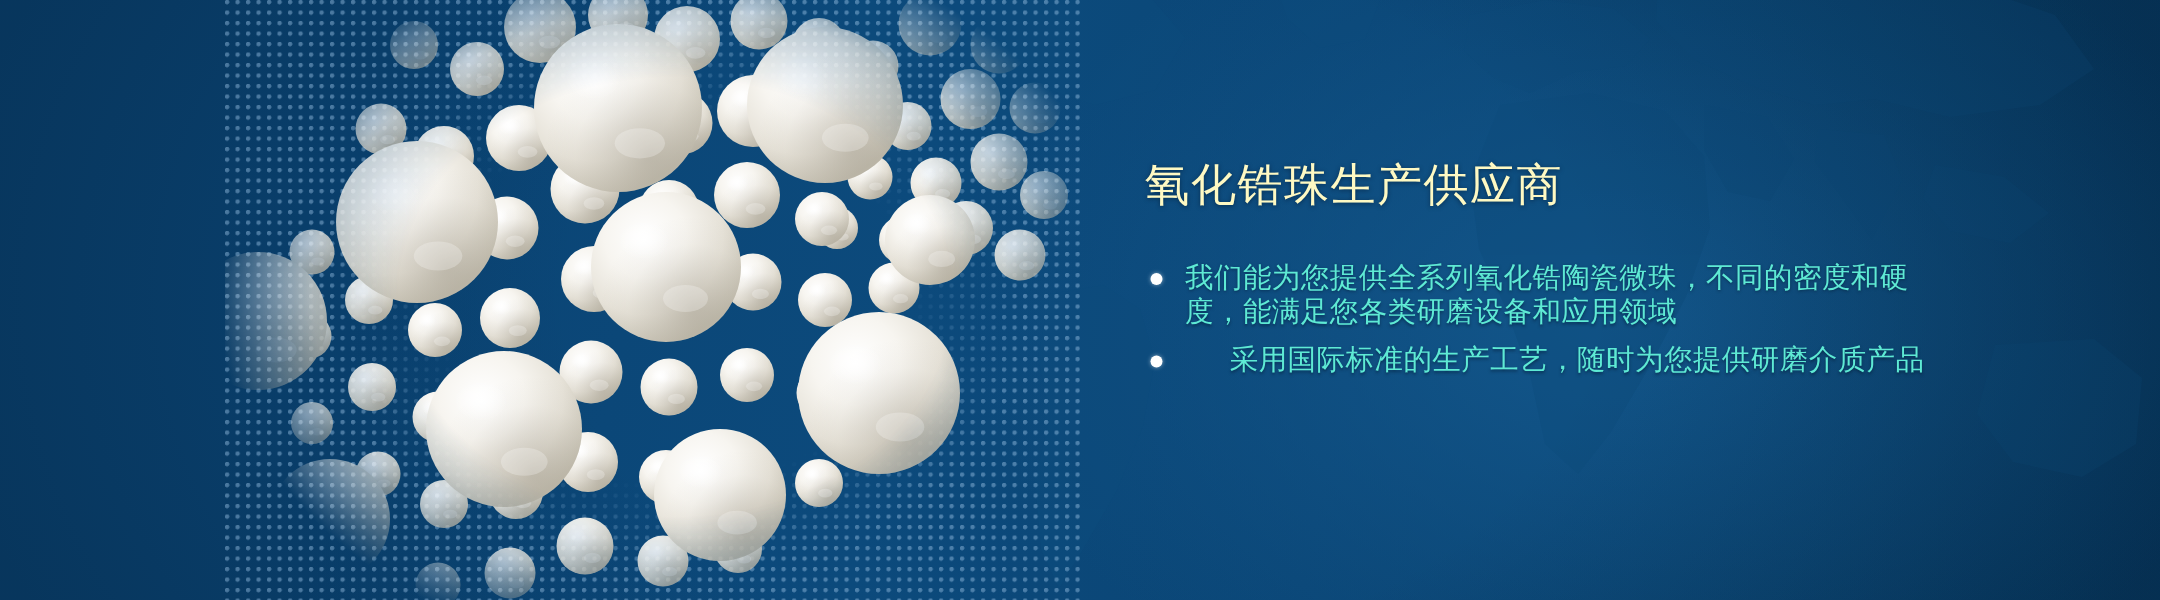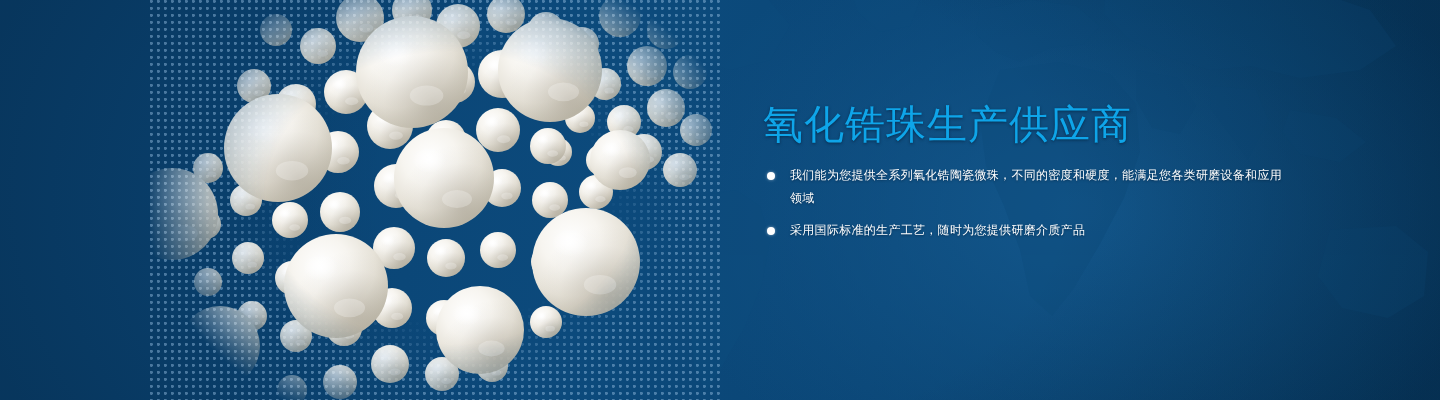--- a/index.html
+++ b/index.html
@@ -58,41 +58,41 @@
   }
   .beads svg{display:block;width:570px;height:400px;}
 
   
   .copy{
     position:absolute;
     left:763px;top:104px;
     width:520px;
   }
   .headline{
-    color:#0ea5e9;
-    font-size:40px;
+    color:#fef9c3;
+    font-size:30px;
     line-height:40px;
     letter-spacing:1px;
     font-weight:400;
-    margin:0 0 20px 0;
+    margin:0 0 30px 0;
     text-shadow:0 1px 3px rgba(0,20,40,.55);
     white-space:nowrap;
   }
   .bullets{list-style:none;margin:0;padding:0;}
   .bullet{
     position:relative;
     padding-left:27px;
     margin-bottom:9px;
-    color:#ffffff;
-    font-size:12px;
+    color:#5eead4;
+    font-size:19px;
     line-height:23px;
     letter-spacing:.3px;
     text-shadow:0 1px 2px rgba(0,20,40,.5);
   }
-  .bullet:last-child{margin-bottom:0;}
+  .bullet:last-child{margin-bottom:0;text-align:right;}
   .bullet .dot{
     position:absolute;
     left:4px;top:8px;
     width:8px;height:8px;
     border-radius:50%;
     background:#ffffff;
     box-shadow:0 0 3px rgba(255,255,255,.5);
   }
   .bullet .txt{display:block;}
 </style>

